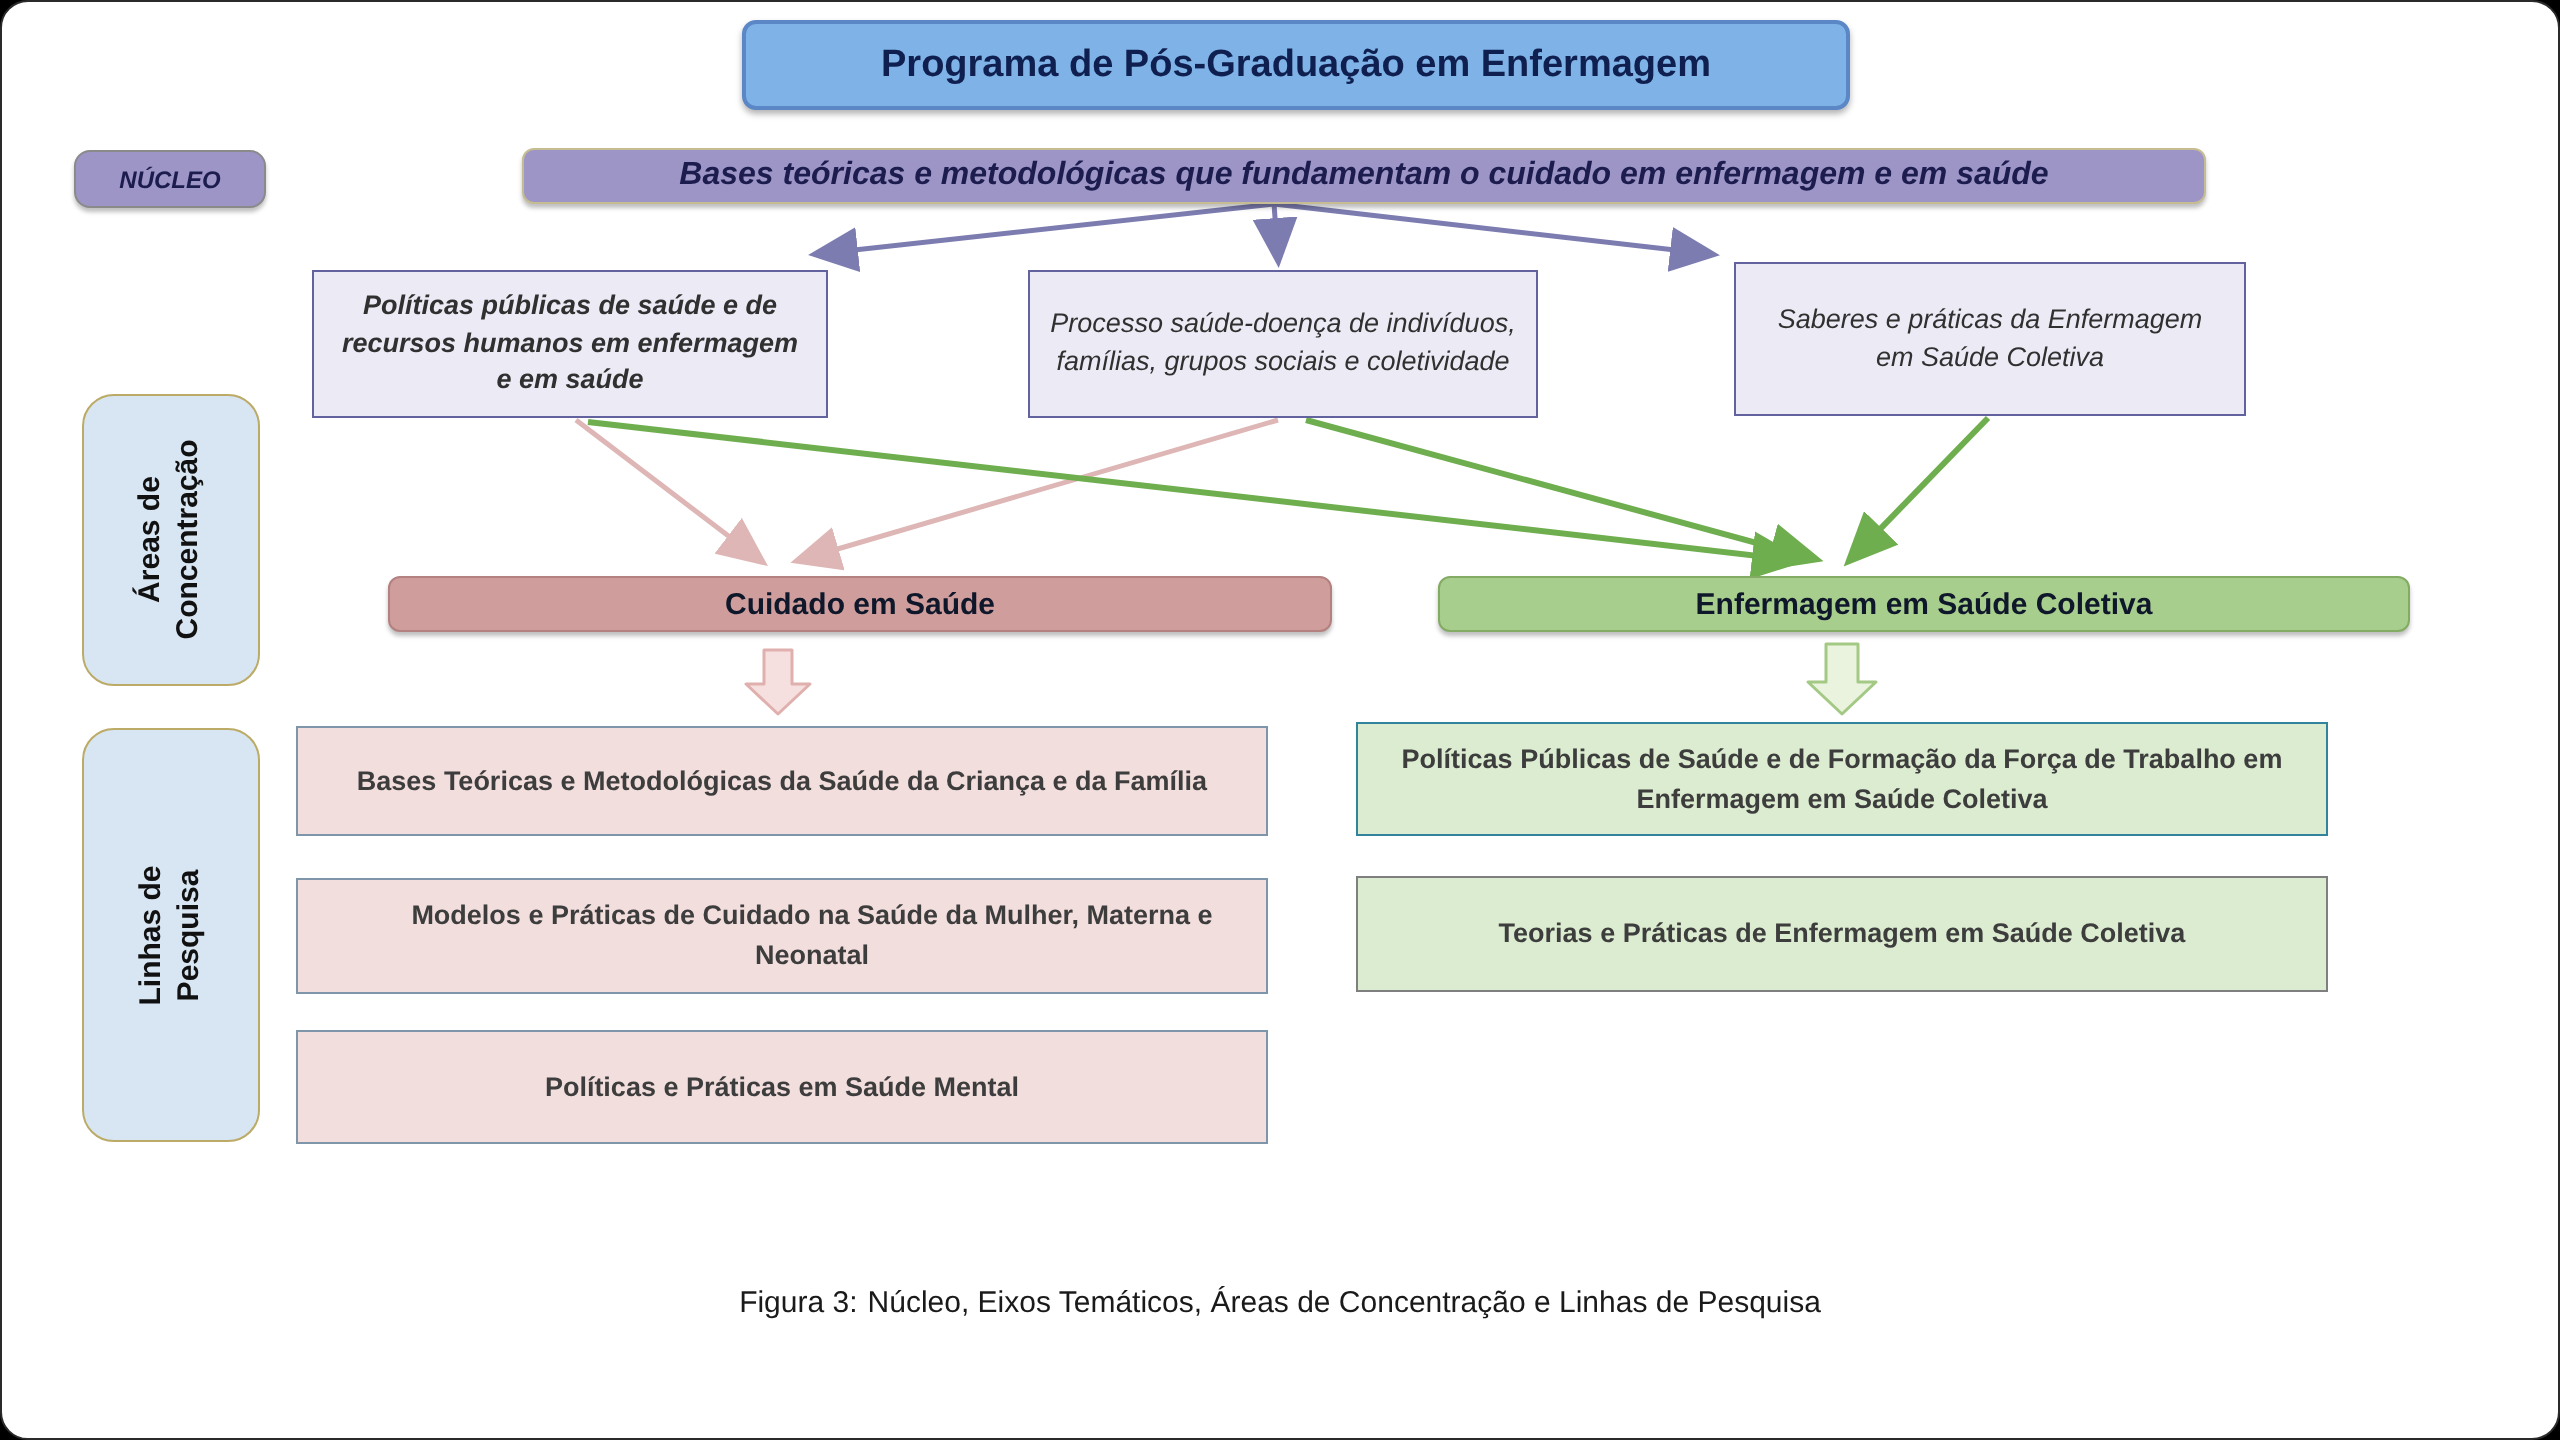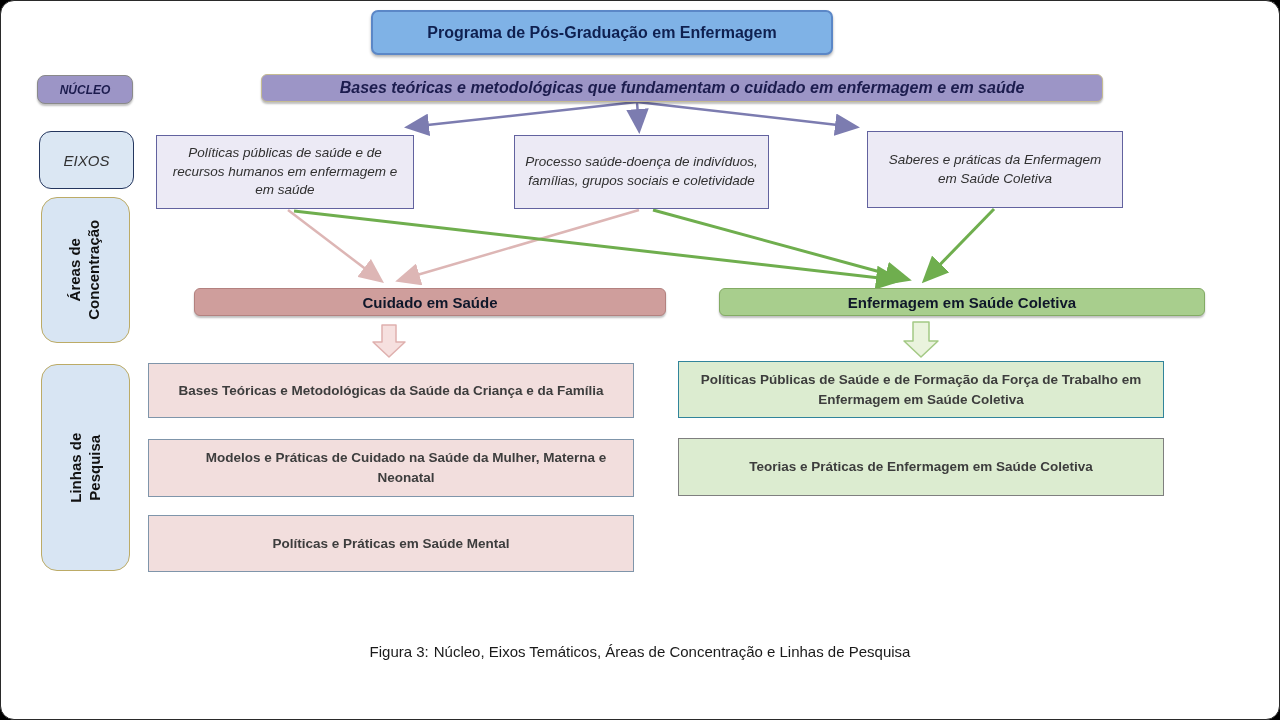--- a/index.html
+++ b/index.html
@@ -4,24 +4,24 @@
 <style>
   html,body{margin:0;padding:0;background:#000;}
   .page{
     position:relative;width:1278px;height:718px;margin:0 auto;
     background:var(--page-bg,#ffffff);
     border:1px solid #2a2a2a;border-radius:14px;overflow:hidden;
     font-family:"Liberation Sans","DejaVu Sans",sans-serif;
   }
   .abs{position:absolute;box-sizing:border-box;display:flex;align-items:center;justify-content:center;text-align:center;}
   .title-box{
-    left:370px;top:9px;width:462px;height:45px;
+    left:370px;top:9px;width:554px;height:45px;
     background:var(--title-fill,#7fb2e6);border:2px solid var(--title-border,#5b87c7);
     border-radius:7px;box-shadow:0 2px 3px rgba(0,0,0,.3);
-    font-size:16px;font-weight:bold;color:var(--title-text,#0f2050);
+    font-size:19px;font-weight:bold;color:var(--title-text,#0f2050);
   }
   .nucleo-box{
     left:36px;top:74px;width:96px;height:29px;
     background:var(--purple-fill,#9c95c6);border:1.5px solid var(--nucleo-border,#8a8a8a);
     border-radius:8px;box-shadow:0 2px 2px rgba(0,0,0,.25);
     font-size:12px;font-weight:bold;font-style:italic;color:var(--navy-text,#1c1c4e);
   }
   .statement-bar{
     left:260px;top:73px;width:842px;height:28px;
     background:var(--purple-fill,#9c95c6);border:1.5px solid var(--statement-border,#c5bc93);
@@ -30,21 +30,21 @@
   }
   .eixos-box{
     left:38px;top:130px;width:95px;height:58px;
     background:var(--eixos-fill,#dbe7f3);border:1.5px solid var(--eixos-border,#24365e);
     border-radius:12px;font-size:15px;font-style:italic;color:#333;
   }
   .eixo-item{
     background:var(--eixo-item-fill,#eceaf5);border:1.5px solid var(--eixo-item-border,#62629f);
     font-size:13.5px;font-style:italic;color:#303030;line-height:1.4;padding:4px 10px;
   }
-  .eixo-1{left:155px;top:134px;width:258px;height:74px;}
+  .eixo-1{left:155px;top:134px;width:258px;height:74px;font-weight:bold;}
   .eixo-2{left:513px;top:134px;width:255px;height:74px;}
   .eixo-3{left:866px;top:130px;width:256px;height:77px;}
   .side-label{
     background:var(--side-label-fill,#d8e5f3);border:1.5px solid var(--side-label-border,#bcab66);
     border-radius:16px;
   }
   .areas-label{left:40px;top:196px;width:89px;height:146px;}
   .linhas-label{left:40px;top:363px;width:89px;height:207px;}
   .side-label .rot{
     transform:rotate(-90deg);font-weight:bold;font-size:15px;color:#111;
@@ -111,21 +111,20 @@
 
     <polygon points="381,324 395,324 395,341 404,341 388,356 372,341 381,341" fill="#f6e0df" stroke="#dfb0ae" stroke-width="1.5" stroke-linejoin="round"></polygon>
     <polygon points="912,321 928,321 928,340 937,340 920,356 903,340 912,340" fill="#eaf3dd" stroke="#a3c984" stroke-width="1.5" stroke-linejoin="round"></polygon>
   </svg>
 
   <div class="abs title-box">Programa de Pós-Graduação em Enfermagem</div>
 
   <div class="abs nucleo-box">NÚCLEO</div>
   <div class="abs statement-bar">Bases teóricas e metodológicas que fundamentam o cuidado em enfermagem e em saúde</div>
 
-  <div class="abs eixos-box">EIXOS</div>
   <div class="abs eixo-item eixo-1">Políticas públicas de saúde e de recursos humanos em enfermagem e em saúde</div>
   <div class="abs eixo-item eixo-2">Processo saúde-doença de indivíduos, famílias, grupos sociais e coletividade</div>
   <div class="abs eixo-item eixo-3">Saberes e práticas da Enfermagem em Saúde Coletiva</div>
 
   <div class="abs side-label areas-label">
     <span class="rot">Áreas de Concentração</span>
   </div>
   <div class="abs side-label linhas-label">
     <span class="rot">Linhas de Pesquisa</span>
   </div>

